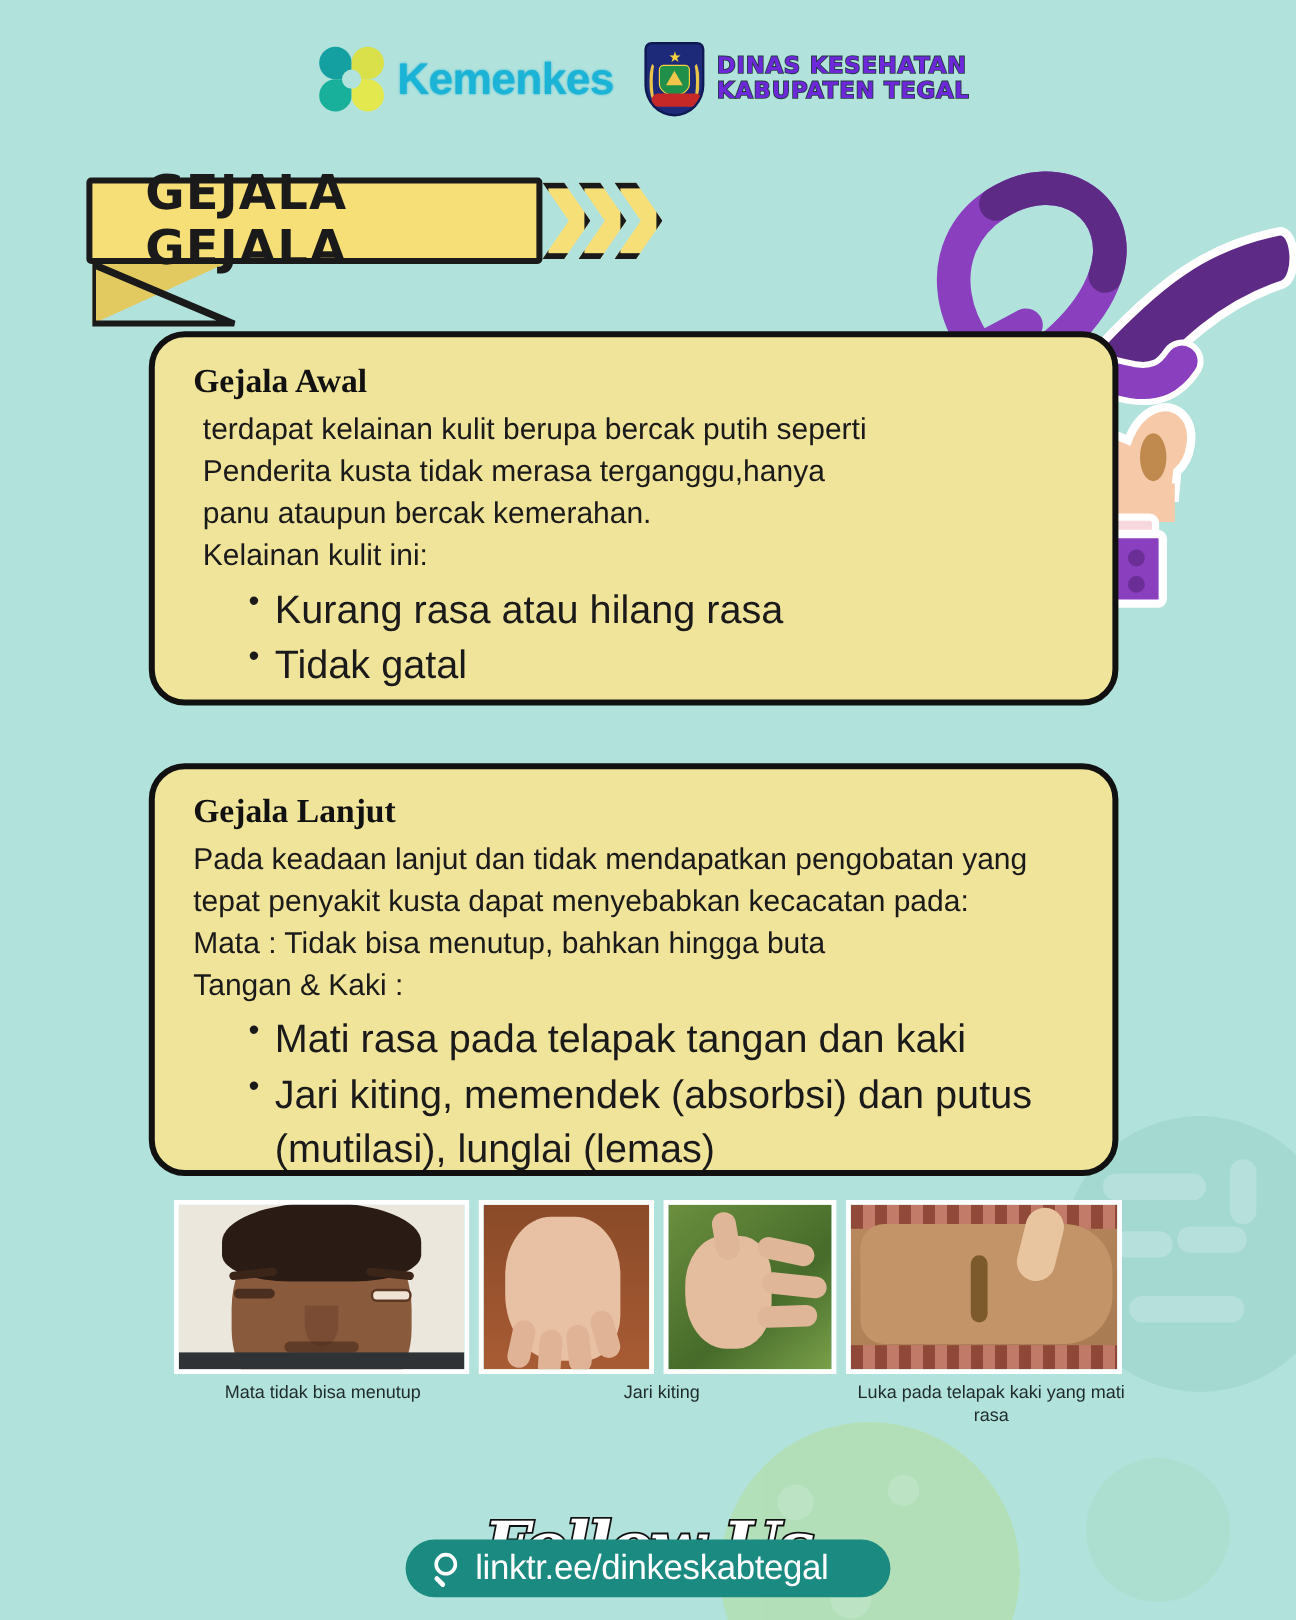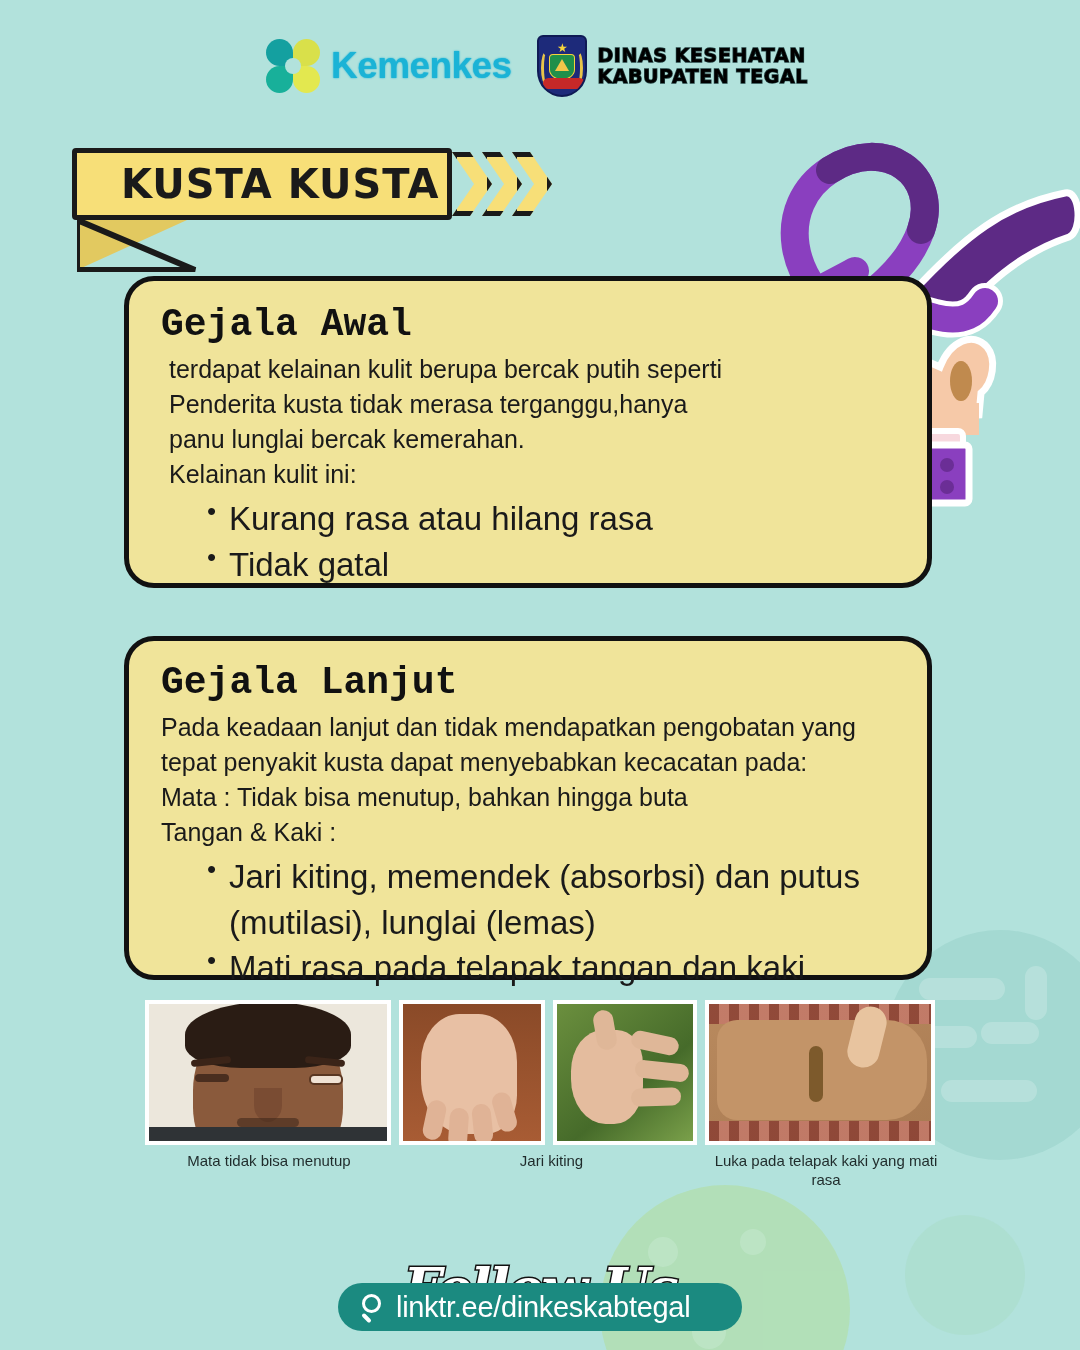--- a/index.html
+++ b/index.html
@@ -120,21 +120,21 @@
     background: #c62828; border-radius: 6px;
   }
   .wreath-l, .wreath-r {
     position: absolute; top: 14px; width: 10px; height: 34px;
     border: 3px solid #e8c44a; border-radius: 50%;
   }
   .wreath-l { left: 2px; border-right-color: transparent; border-top-color: transparent; }
   .wreath-r { right: 2px; border-left-color: transparent; border-top-color: transparent; }
   .dinkes-text { line-height: 1.08; }
   .dinkes-text div {
-    font-size: 19px; font-weight: bold; color: #000000;
+    font-size: 19px; font-weight: bold; color: #6d28d9;
     letter-spacing: .6px;
     -webkit-text-stroke: 1.4px #1f3c3c;
     paint-order: stroke fill;
     font-family: "DejaVu Sans", sans-serif;
   }
 
   
   .banner-wrap { position: absolute; left: 72px; top: 148px; }
   .banner {
     position: relative;
@@ -183,23 +183,23 @@
     position: absolute;
     background: #f0e49a;
     border: 5px solid #111111;
     border-radius: 30px;
     z-index: 4;
   }
   .card-awal { left: 124px; top: 276px; width: 808px; height: 312px; padding: 22px 30px 0 32px; }
   .card-lanjut { left: 124px; top: 636px; width: 808px; height: 344px; padding: 20px 30px 0 32px; }
 
   .card-heading {
-    font-size: 38px; font-weight: bold; color: #111;
+    font-size: 28px; font-weight: bold; color: #111;
     margin-bottom: 6px;
-    font-family: Liberation Mono, monospace;
+    font-family: Liberation Serif, serif;
   }
   .card-line {
     font-size: 25px; color: #1a1a1a; line-height: 1.40;
     font-family: "Liberation Sans", sans-serif;
   }
   .card-awal .card-line { padding-left: 8px; }
   .bullets { list-style: none; margin-top: 4px; padding-left: 46px; }
   .bullets li {
     font-size: 33px; color: #1a1a1a; line-height: 1.38;
     position: relative; padding-left: 22px;
@@ -408,21 +408,21 @@
   </div>
 
 </div>
 
 <div class="banner-wrap">
   <div class="banner-tail"></div>
   <svg class="banner-tail-line" viewBox="0 0 122 52">
     <path d="M0,0 L0,50 L118,50 Z" fill="none" stroke="#1a1a1a" stroke-width="6"></path>
   </svg>
   <div class="banner">
-    <span class="banner-title">KUSTA KUSTA</span>
+    <span class="banner-title">GEJALA GEJALA</span>
   </div>
 </div>
 <div class="chev" style="left:452px;">
     <div class="chev-shape"></div>
   </div>
 <div class="chev" style="left:482px;">
     <div class="chev-shape"></div>
   </div>
 <div class="chev" style="left:512px;">
     <div class="chev-shape"></div>
@@ -453,37 +453,37 @@
   <rect x="130" y="296" width="98" height="18" rx="5" fill="#f7d8de" stroke="#fff" stroke-width="6"></rect>
   <rect x="126" y="310" width="108" height="58" rx="4" fill="#8a3fbf" stroke="#fff" stroke-width="7"></rect>
   <circle cx="212" cy="330" r="7" fill="#6b2e96"></circle>
   <circle cx="212" cy="352" r="7" fill="#6b2e96"></circle>
 </svg>
 
 <div class="card card-awal">
   <div class="card-heading">Gejala Awal</div>
   <div class="card-line">terdapat kelainan kulit berupa  bercak putih seperti</div>
   <div class="card-line">Penderita kusta tidak merasa terganggu,hanya</div>
-  <div class="card-line">panu lunglai bercak kemerahan.</div>
+  <div class="card-line">panu ataupun bercak kemerahan.</div>
   <div class="card-line">Kelainan kulit ini:</div>
   <ul class="bullets">
     <li>Kurang rasa atau hilang rasa</li>
     <li>Tidak gatal</li>
   </ul>
 </div>
 
 <div class="card card-lanjut">
   <div class="card-heading">Gejala Lanjut</div>
   <div class="card-line">Pada keadaan lanjut  dan tidak mendapatkan pengobatan yang</div>
   <div class="card-line">tepat penyakit kusta dapat menyebabkan kecacatan pada:</div>
   <div class="card-line">Mata  : Tidak bisa menutup, bahkan hingga buta</div>
   <div class="card-line">Tangan &amp; Kaki :</div>
   <ul class="bullets">
+    <li>Mati rasa pada telapak tangan dan kaki</li>
     <li>Jari kiting, memendek (absorbsi) dan putus (mutilasi), lunglai (lemas)</li>
-    <li>Mati rasa pada telapak tangan dan kaki</li>
   </ul>
 </div>
 
 <div class="photos">
 
   <div class="photo ph1">
     <div class="p-face">
       <div class="face-head"></div>
       <div class="face-hair"></div>
       <div class="face-brow brow-l"></div>

